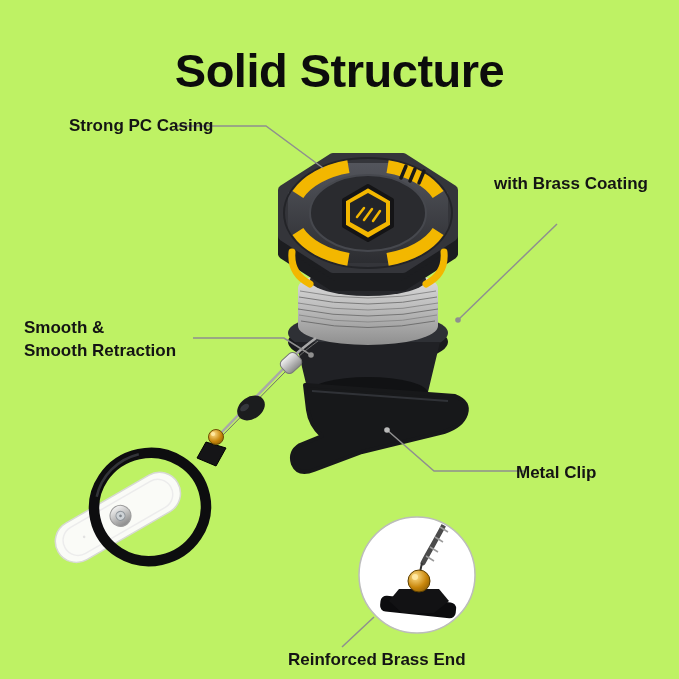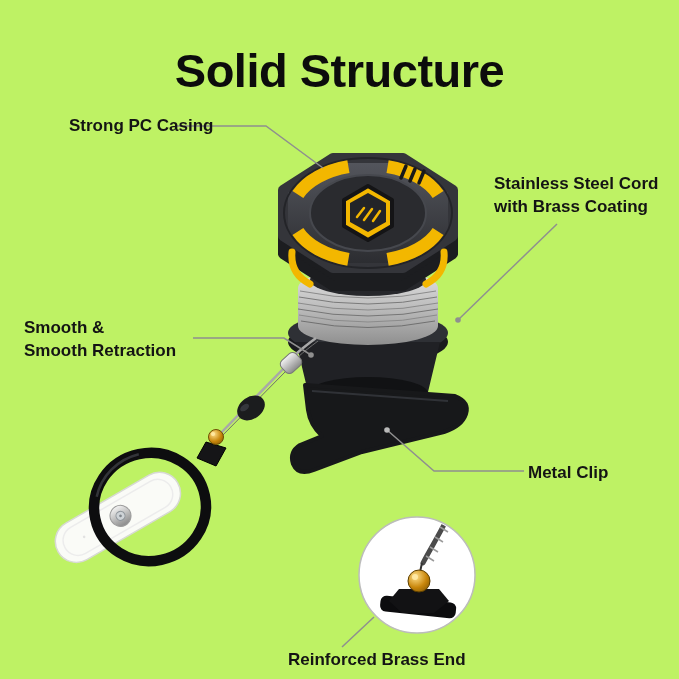--- a/index.html
+++ b/index.html
@@ -14,21 +14,21 @@
     letter-spacing:-0.5px; color:#0c0c0c;
   }
   .callout {
     position:absolute; font-size:17px; font-weight:700;
     line-height:23px; color:#141414; white-space:nowrap;
   }
   .callout span { display:block; }
   .c-pc    { left:24px;  top:114px;margin-left:45px; }
   .c-cord  { left:494px; top:172px; }
   .c-ret   { left:24px;  top:316px; }
-  .c-clip  { left:528px; top:461px; }
+  .c-clip  { left:516px; top:461px; }
   .c-brass { left:288px; top:648px; width:260px; text-align:left; white-space:normal; }
   svg.art { position:absolute; left:0; top:0; }
   .leader { stroke:#8f8f8f; stroke-width:1.5; fill:none; }
 </style>
 </head>
 <body>
 
 <div class="canvas">
 
   <svg class="art" width="679" height="679" viewBox="0 0 679 679">
@@ -163,21 +163,20 @@
     </g>
   </svg>
 
   <h1 class="title">Solid Structure</h1>
 
   <div class="callout c-pc">
     <span>Strong PC Casing</span>
   </div>
 
   <div class="callout c-cord">
-    <span>Stainless Steel Cord</span>
     <span>with Brass Coating</span>
   </div>
 
   <div class="callout c-ret">
     <span>Smooth &amp;</span>
     <span>Smooth Retraction</span>
   </div>
 
   <div class="callout c-clip">
     <span>Metal Clip</span>

